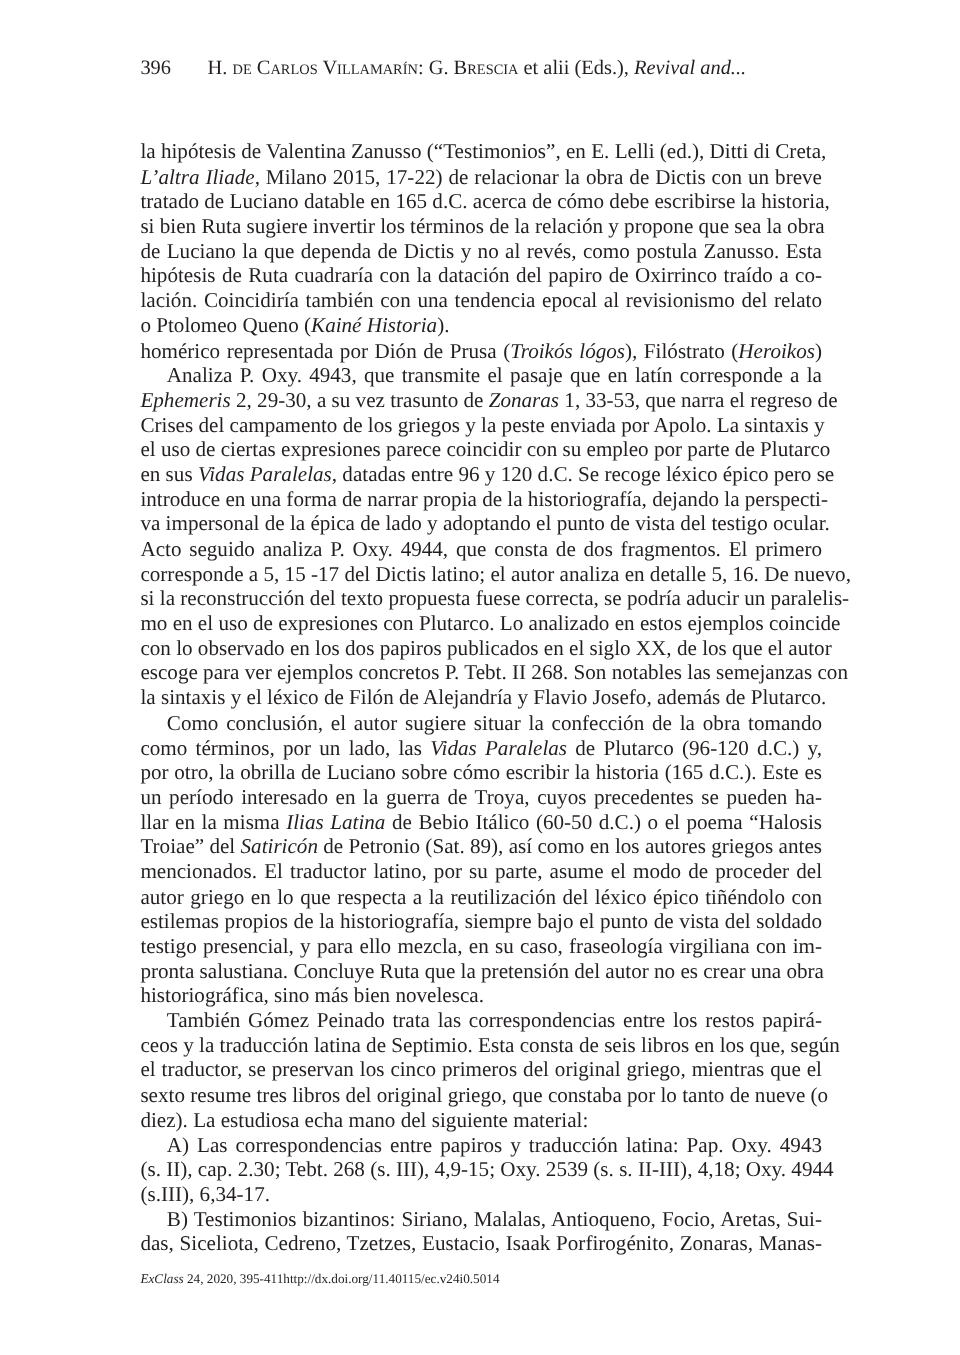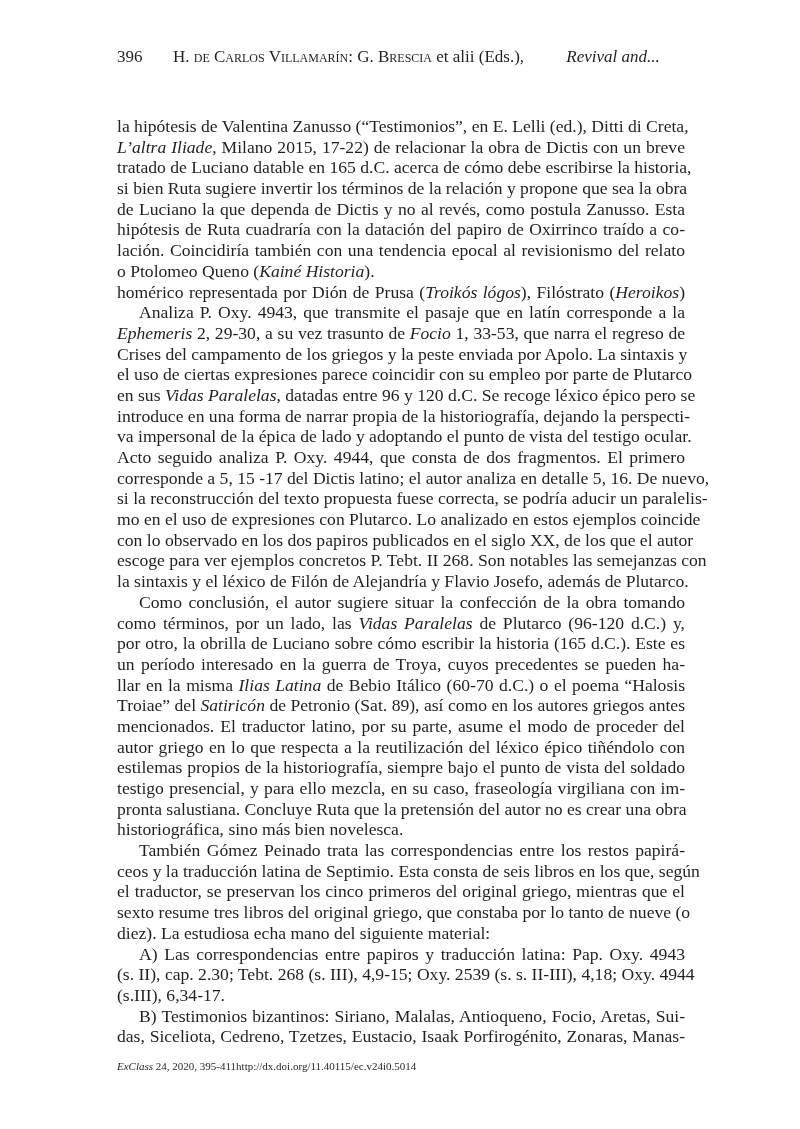--- a/index.html
+++ b/index.html
@@ -7,21 +7,21 @@
       width: 800px; height: 1129px; position: relative; overflow: hidden;
       font-family: "Liberation Serif", "DejaVu Serif", serif;
       color: #231f20;
     }
     .running-head {
       position: absolute; top: 46px; left: 117px; width: 570px;
       font-size: 17px; line-height: 22px; white-space: nowrap;
     }
     .running-head .page-num { display: inline-block; width: 56px; }
     .running-head .sc { font-variant: small-caps; }
-    .running-head .it { font-style: italic; margin-left: 38px; }
+    .running-head .it { font-style: italic; }
     .body-text {
       position: absolute; top: 116px; left: 117px; width: 568px;
       font-size: 17.6px; line-height: 20.7px;
     }
     .line {
       display: block; white-space: nowrap; text-align: justify;
       text-align-last: justify; height: 20.7px; overflow: visible;
     }
     .line.last { text-align-last: left; }
     .line.indent { padding-left: 22px; }
@@ -44,38 +44,38 @@
     <span class="line"><span>la hipótesis de Valentina Zanusso (“Testimonios”, en E. Lelli (ed.), Ditti di Creta,</span></span>
     <span class="line"><span class="it">L’altra Iliade</span><span>, Milano 2015, 17-22) de relacionar la obra de Dictis con un breve</span></span>
     <span class="line"><span>tratado de Luciano datable en 165 d.C. acerca de cómo debe escribirse la historia,</span></span>
     <span class="line"><span>si bien Ruta sugiere invertir los términos de la relación y propone que sea la obra</span></span>
     <span class="line"><span>de Luciano la que dependa de Dictis y no al revés, como postula Zanusso. Esta</span></span>
     <span class="line"><span>hipótesis de Ruta cuadraría con la datación del papiro de Oxirrinco traído a co-</span></span>
     <span class="line"><span>lación. Coincidiría también con una tendencia epocal al revisionismo del relato</span></span>
     <span class="line last"><span>o Ptolomeo Queno (</span><span class="it">Kainé Historia</span><span>).</span></span>
     <span class="line"><span>homérico representada por Dión de Prusa (</span><span class="it">Troikós lógos</span><span>), Filóstrato (</span><span class="it">Heroikos</span><span>)</span></span>
     <span class="line indent"><span>Analiza P. Oxy. 4943, que transmite el pasaje que en latín corresponde a la</span></span>
-    <span class="line"><span class="it">Ephemeris</span><span> 2, 29-30, a su vez trasunto de </span><span class="it">Focio</span><span> 1, 33-53, que narra el regreso de</span></span>
+    <span class="line"><span class="it">Ephemeris</span><span> 2, 29-30, a su vez trasunto de </span><span class="it">Zonaras</span><span> 1, 33-53, que narra el regreso de</span></span>
     <span class="line"><span>Crises del campamento de los griegos y la peste enviada por Apolo. La sintaxis y</span></span>
     <span class="line"><span>el uso de ciertas expresiones parece coincidir con su empleo por parte de Plutarco</span></span>
     <span class="line"><span>en sus </span><span class="it">Vidas Paralelas</span><span>, datadas entre 96 y 120 d.C. Se recoge léxico épico pero se</span></span>
     <span class="line"><span>introduce en una forma de narrar propia de la historiografía, dejando la perspecti-</span></span>
     <span class="line"><span>va impersonal de la épica de lado y adoptando el punto de vista del testigo ocular.</span></span>
     <span class="line"><span>Acto seguido analiza P. Oxy. 4944, que consta de dos fragmentos. El primero</span></span>
     <span class="line"><span>corresponde a 5, 15 -17 del Dictis latino; el autor analiza en detalle 5, 16. De nuevo,</span></span>
     <span class="line"><span>si la reconstrucción del texto propuesta fuese correcta, se podría aducir un paralelis-</span></span>
     <span class="line"><span>mo en el uso de expresiones con Plutarco. Lo analizado en estos ejemplos coincide</span></span>
     <span class="line"><span>con lo observado en los dos papiros publicados en el siglo XX, de los que el autor</span></span>
     <span class="line"><span>escoge para ver ejemplos concretos P. Tebt. II 268. Son notables las semejanzas con</span></span>
     <span class="line last"><span>la sintaxis y el léxico de Filón de Alejandría y Flavio Josefo, además de Plutarco.</span></span>
     <span class="line indent"><span>Como conclusión, el autor sugiere situar la confección de la obra tomando</span></span>
     <span class="line"><span>como términos, por un lado, las </span><span class="it">Vidas Paralelas</span><span> de Plutarco (96-120 d.C.) y,</span></span>
     <span class="line"><span>por otro, la obrilla de Luciano sobre cómo escribir la historia (165 d.C.). Este es</span></span>
     <span class="line"><span>un período interesado en la guerra de Troya, cuyos precedentes se pueden ha-</span></span>
-    <span class="line"><span>llar en la misma </span><span class="it">Ilias Latina</span><span> de Bebio Itálico (60-70 d.C.) o el poema “Halosis</span></span>
+    <span class="line"><span>llar en la misma </span><span class="it">Ilias Latina</span><span> de Bebio Itálico (60-50 d.C.) o el poema “Halosis</span></span>
     <span class="line"><span>Troiae” del </span><span class="it">Satiricón</span><span> de Petronio (Sat. 89), así como en los autores griegos antes</span></span>
     <span class="line"><span>mencionados. El traductor latino, por su parte, asume el modo de proceder del</span></span>
     <span class="line"><span>autor griego en lo que respecta a la reutilización del léxico épico tiñéndolo con</span></span>
     <span class="line"><span>estilemas propios de  la historiografía, siempre bajo el punto de vista del soldado</span></span>
     <span class="line"><span>testigo presencial, y para ello mezcla, en su caso, fraseología virgiliana con im-</span></span>
     <span class="line"><span>pronta salustiana. Concluye Ruta que la pretensión del autor no es crear una obra</span></span>
     <span class="line last"><span>historiográfica, sino más bien novelesca.</span></span>
     <span class="line indent"><span>También Gómez Peinado trata  las correspondencias entre los restos papirá-</span></span>
     <span class="line"><span>ceos y la traducción latina de Septimio. Esta consta de seis libros en los que, según</span></span>
     <span class="line"><span>el traductor, se preservan los cinco primeros del original griego, mientras que el</span></span>

